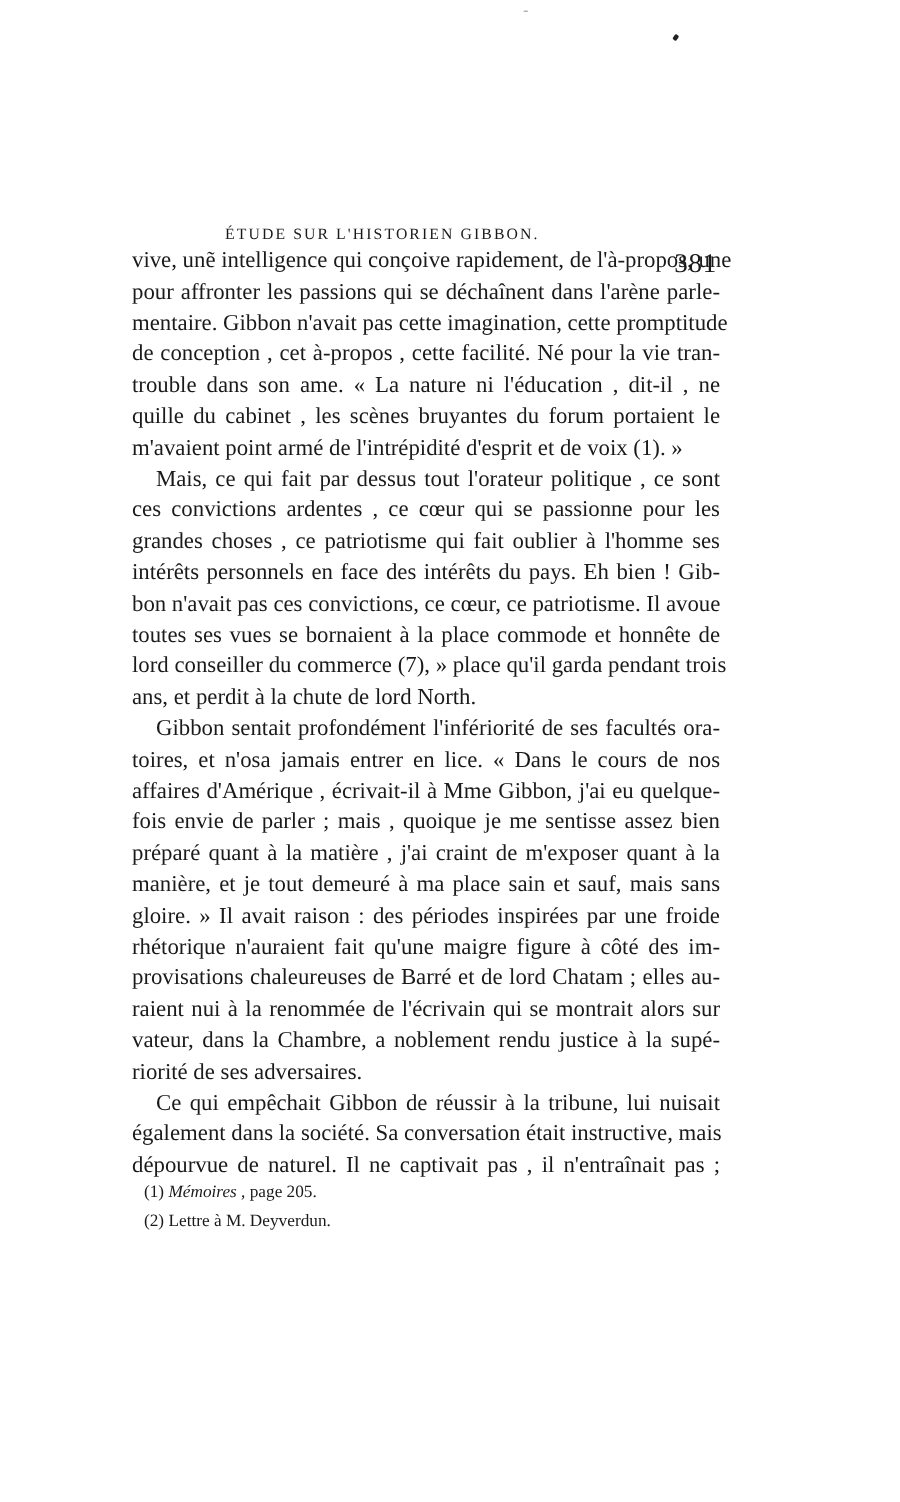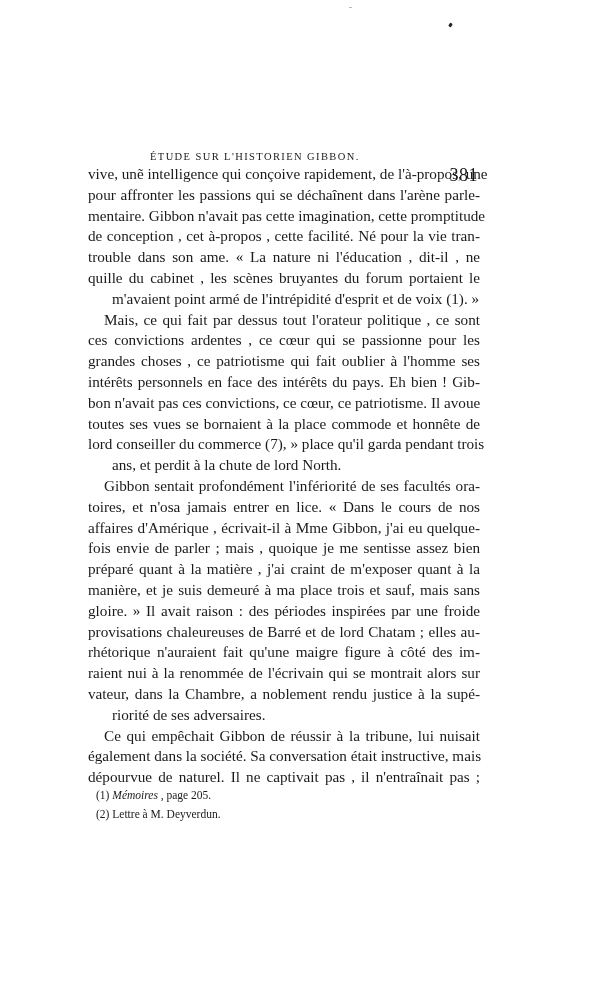--- a/index.html
+++ b/index.html
@@ -56,21 +56,20 @@
     }
     .line {
       display: block;
       white-space: nowrap;
       text-align: justify;
       text-align-last: justify;
       height: 20.8px;
     }
     .line.last {
       text-align-last: left;
-      margin-left: 24px;
     }
     .line.indent {
       padding-left: 16px;
     }
     .footnotes {
       position: absolute;
       top: 786px;
       left: 8px;
       font-size: 11.5px;
       line-height: 19px;
@@ -106,24 +105,24 @@
       <span class="line">intérêts personnels en face des intérêts du pays. Eh bien ! Gib-</span>
       <span class="line">bon n'avait pas ces convictions, ce cœur, ce patriotisme. Il avoue</span>
       <span class="line">toutes ses vues se bornaient à la place commode et honnête de</span>
       <span class="line">lord conseiller du commerce (7), » place qu'il garda pendant trois</span>
       <span class="line last">ans, et perdit à la chute de lord North.</span>
       <span class="line indent">Gibbon sentait profondément l'infériorité de ses facultés ora-</span>
       <span class="line">toires, et n'osa jamais entrer en lice. « Dans le cours de nos</span>
       <span class="line">affaires d'Amérique , écrivait-il à Mme Gibbon, j'ai eu quelque-</span>
       <span class="line">fois envie de parler ; mais , quoique je me sentisse assez bien</span>
       <span class="line">préparé quant à la matière , j'ai craint de m'exposer quant à la</span>
-      <span class="line">manière, et je suis demeuré à ma place trois et sauf, mais sans</span>
+      <span class="line">manière, et je tout demeuré à ma place sain et sauf, mais sans</span>
       <span class="line">gloire. » Il avait raison : des périodes inspirées par une froide</span>
+      <span class="line">rhétorique n'auraient fait qu'une maigre figure à côté des im-</span>
       <span class="line">provisations chaleureuses de Barré et de lord Chatam ; elles au-</span>
-      <span class="line">rhétorique n'auraient fait qu'une maigre figure à côté des im-</span>
       <span class="line">raient nui à la renommée de l'écrivain qui se montrait alors sur</span>
       <span class="line">vateur, dans la Chambre, a noblement rendu justice à la supé-</span>
       <span class="line last">riorité de ses adversaires.</span>
       <span class="line indent">Ce qui empêchait Gibbon de réussir à la tribune, lui nuisait</span>
       <span class="line">également dans la société. Sa conversation était instructive, mais</span>
       <span class="line">dépourvue de naturel. Il ne captivait pas , il n'entraînait pas ;</span>
     </div>
 
   <div class="footnotes" id="footnotes">
       <span class="fn"><span>(1) </span><i>Mémoires</i><span> , page 205.</span></span>

